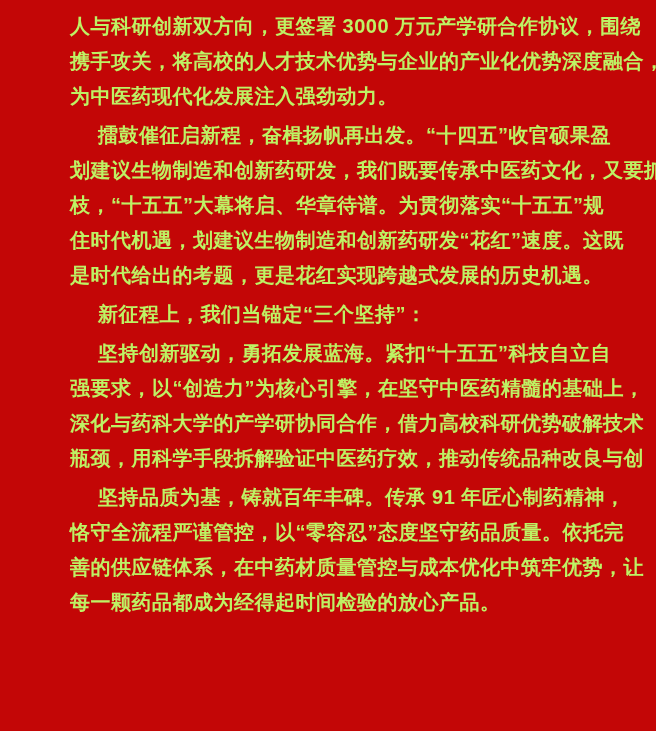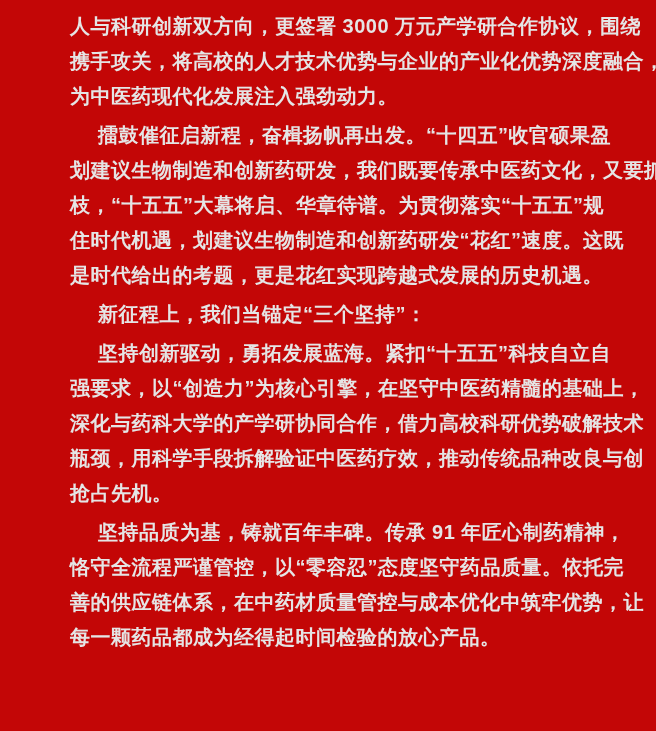--- a/index.html
+++ b/index.html
@@ -33,42 +33,41 @@
     white-space: nowrap;
     letter-spacing: 0.5px;
   }
   .para.indent .line:first-child {
     padding-left: 28px;
   }
 </style>
 </head>
 <body>
 
-<div class="article" style="background: rgb(195, 6, 6); color: #e5e5e5;">
+<div class="article" style="background: rgb(195, 6, 6); color: #bef264;">
     <div class="para">
       <div class="line">人与科研创新双方向，更签署 3000 万元产学研合作协议，围绕</div>
       <div class="line">携手攻关，将高校的人才技术优势与企业的产业化优势深度融合，</div>
       <div class="line">为中医药现代化发展注入强劲动力。</div>
     </div>
     <div class="para indent">
       <div class="line">擂鼓催征启新程，奋楫扬帆再出发。“十四五”收官硕果盈</div>
       <div class="line">划建议生物制造和创新药研发，我们既要传承中医药文化，又要抓</div>
       <div class="line">枝，“十五五”大幕将启、华章待谱。为贯彻落实“十五五”规</div>
       <div class="line">住时代机遇，划建议生物制造和创新药研发“花红”速度。这既</div>
       <div class="line">是时代给出的考题，更是花红实现跨越式发展的历史机遇。</div>
     </div>
     <div class="para indent">
       <div class="line">新征程上，我们当锚定“三个坚持”：</div>
     </div>
     <div class="para indent">
       <div class="line">坚持创新驱动，勇拓发展蓝海。紧扣“十五五”科技自立自</div>
       <div class="line">强要求，以“创造力”为核心引擎，在坚守中医药精髓的基础上，</div>
       <div class="line">深化与药科大学的产学研协同合作，借力高校科研优势破解技术</div>
       <div class="line">瓶颈，用科学手段拆解验证中医药疗效，推动传统品种改良与创</div>
-      <div class="line">抢占先机。</div>
     </div>
     <div class="para indent">
       <div class="line">坚持品质为基，铸就百年丰碑。传承 91 年匠心制药精神，</div>
       <div class="line">恪守全流程严谨管控，以“零容忍”态度坚守药品质量。依托完</div>
       <div class="line">善的供应链体系，在中药材质量管控与成本优化中筑牢优势，让</div>
       <div class="line">每一颗药品都成为经得起时间检验的放心产品。</div>
     </div>
   </div>
 
 </body></html>

